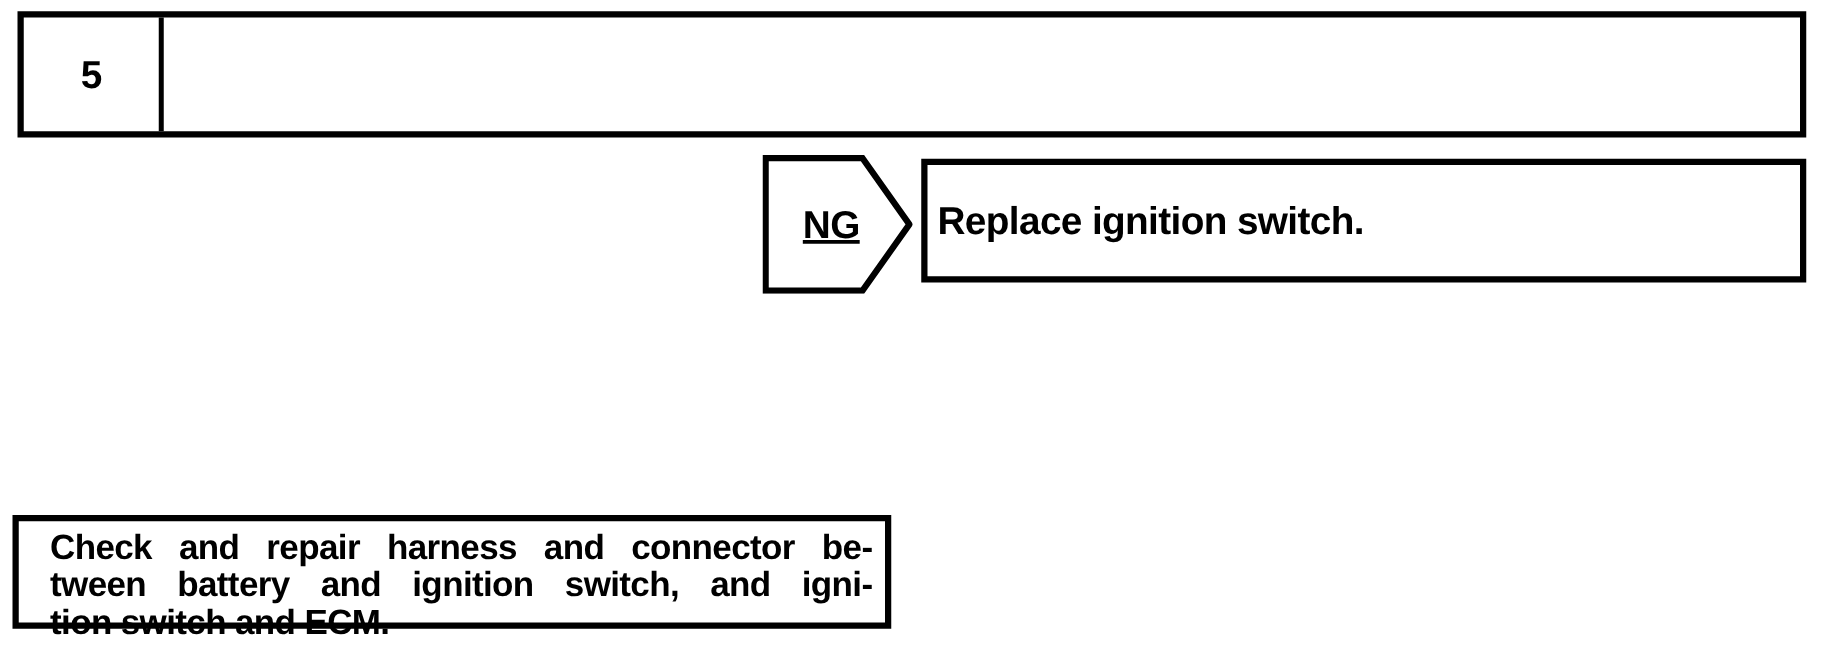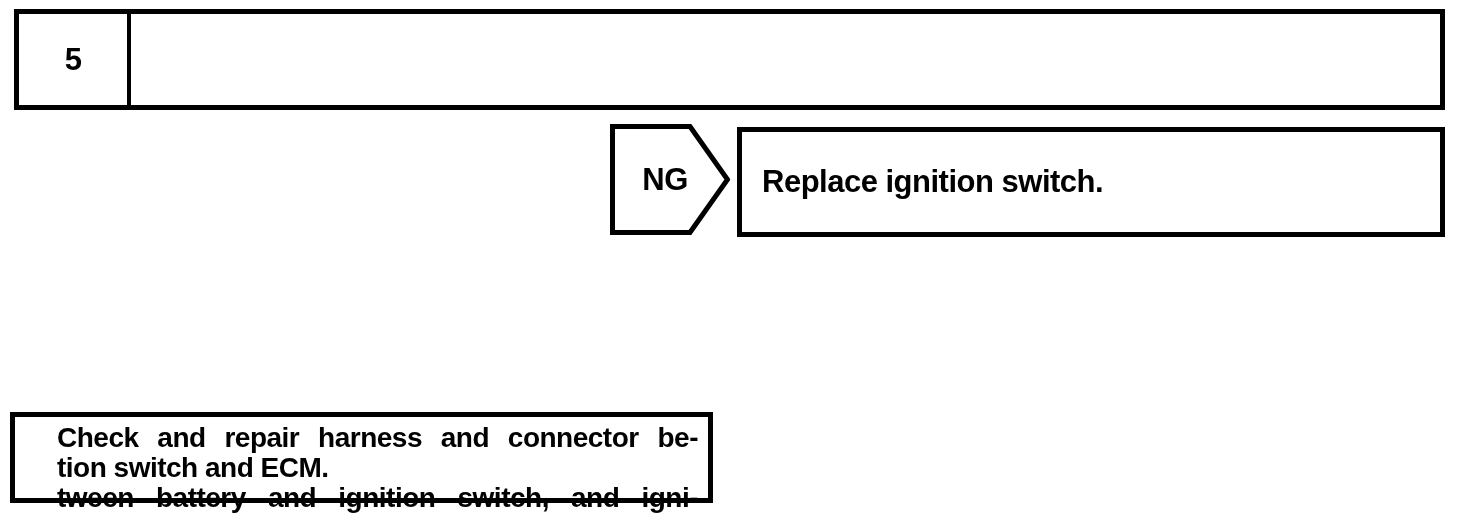--- a/index.html
+++ b/index.html
@@ -57,28 +57,29 @@
   .ng-shape svg { display: block; }
   .ng-label {
     position: absolute;
     left: 0; top: 0;
     width: 110px; height: 111px;
     display: flex;
     align-items: center;
     justify-content: center;
     font-size: 31px;
     letter-spacing: -0.5px;
+    text-decoration: underline;
   }
   
   .ng-box {
     left: 737px; top: 127px;
-    width: 708px; height: 110px;
+    width: 708px; height: 99px;
     display: flex;
     align-items: center;
-    padding-left: 20px;
+    padding-left: 8px;
     font-size: 31px;
     letter-spacing: -0.5px;
   }
   
   .ok-shape {
     position: absolute;
     left: 13px; top: 253px;
     width: 137px; height: 103px;
   }
   .ok-shape svg { display: block; }
@@ -89,21 +90,21 @@
     display: flex;
     align-items: center;
     justify-content: center;
     font-size: 31px;
     letter-spacing: -0.5px;
   }
   
   .result-box {
     left: 10px; top: 412px;
     width: 703px; height: 91px;
-    padding: 6px 10px 0 42px;
+    padding: 6px 10px 0 25px;
     font-size: 28px;
     line-height: 30px;
     letter-spacing: -0.5px;
   }
   .result-line {
     text-align: justify;
     text-align-last: justify;
     white-space: nowrap;
   }
   .result-line.last {
@@ -127,17 +128,17 @@
     <div class="ng-label">NG</div>
   </div>
 
   <div class="box ng-box">
     <span>Replace ignition switch.</span>
   </div>
 
 
   <div class="box result-box">
     <div class="result-line">Check and repair harness and connector be-</div>
+    <div class="result-line">tween battery and ignition switch, and igni-</div>
     <div class="result-line last">tion switch and ECM.</div>
-    <div class="result-line">tween battery and ignition switch, and igni-</div>
   </div>
 
 </div>
 
 </body></html>

